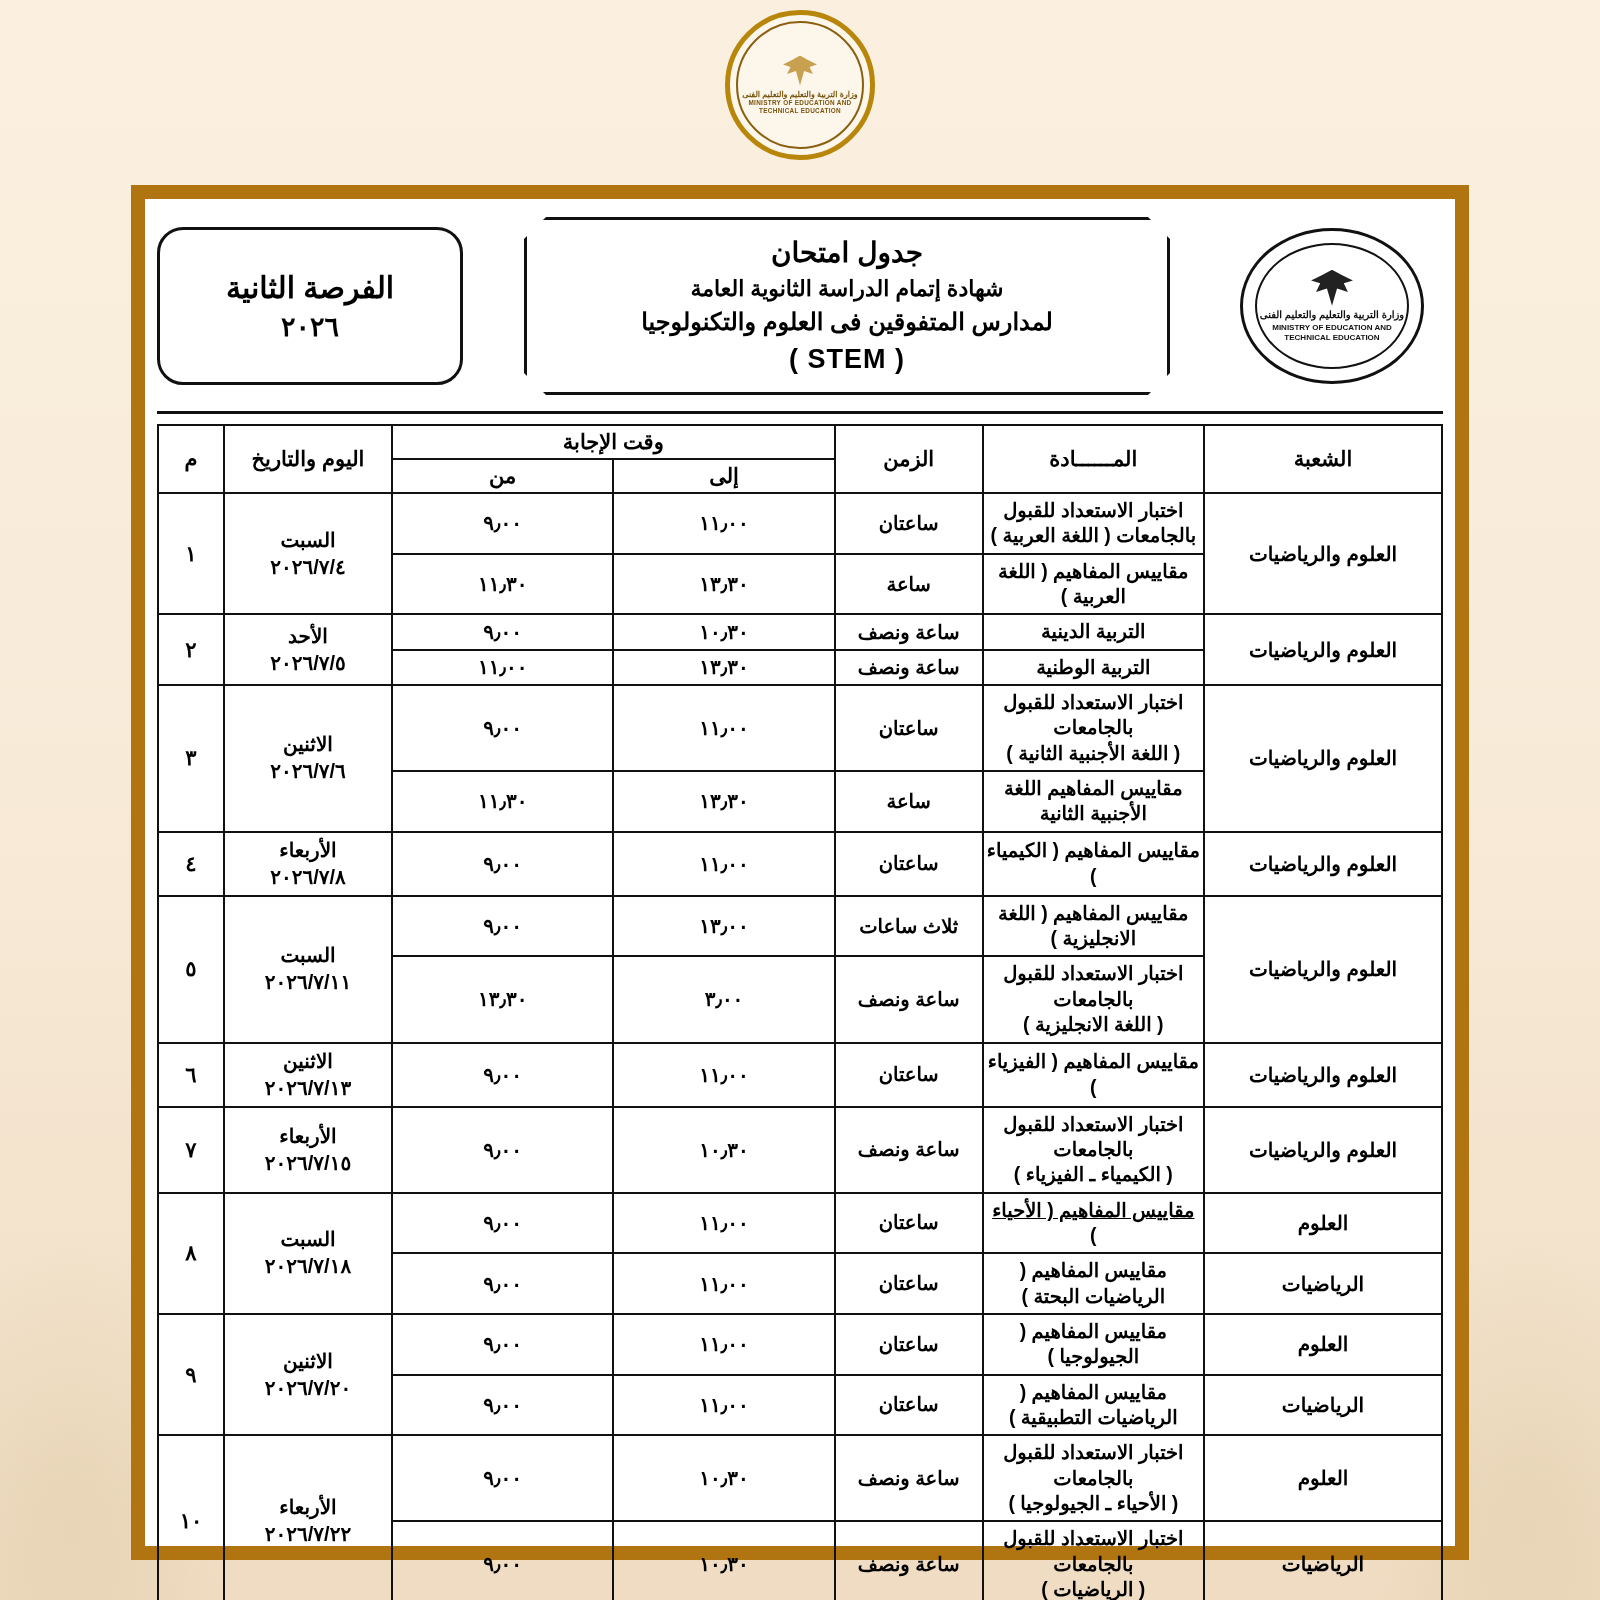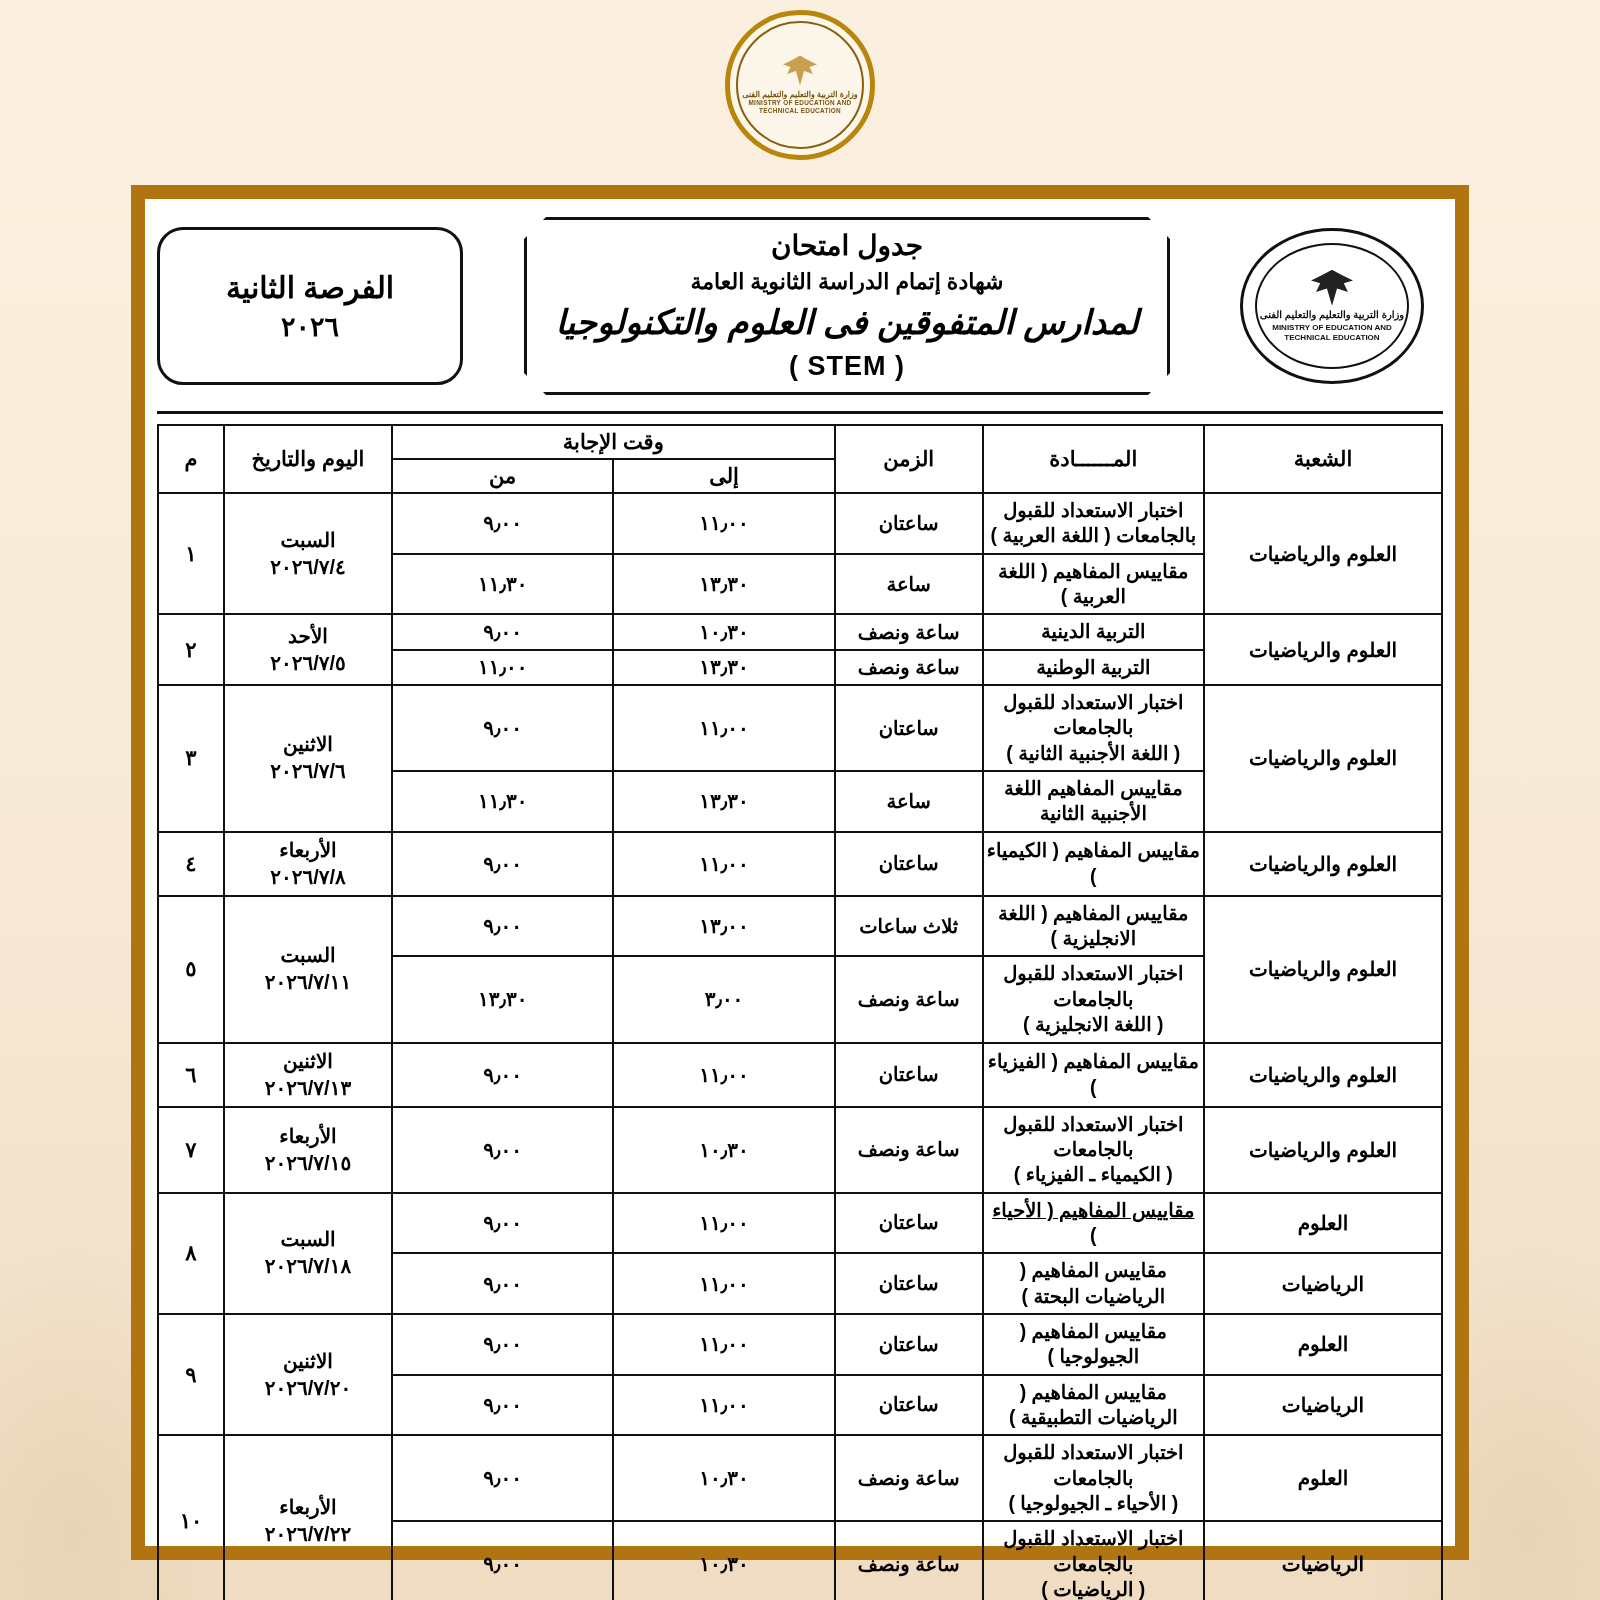--- a/index.html
+++ b/index.html
@@ -132,21 +132,21 @@
     text-align: center;
     max-width: 640px;
     clip-path: polygon(
       22px 0, calc(100% - 22px) 0, 100% 22px,
       100% calc(100% - 22px), calc(100% - 22px) 100%,
       22px 100%, 0 calc(100% - 22px), 0 22px);
   }
   .title-box .t { font-weight: bold; color: #000; line-height: 1.45; }
   .t1 { font-size: 28px; }
   .t2 { font-size: 22px; }
-  .t3 { font-size: 34px; font-style: italic; }
+  .t3 { font-size: 24px; }
   .t4 { font-size: 27px; letter-spacing: 1px; }
 
   .seal {
     width: 210px;
     margin: 14px 6px 14px 10px;
     display: flex;
     align-items: center;
     justify-content: center;
   }
   .seal-circle {

